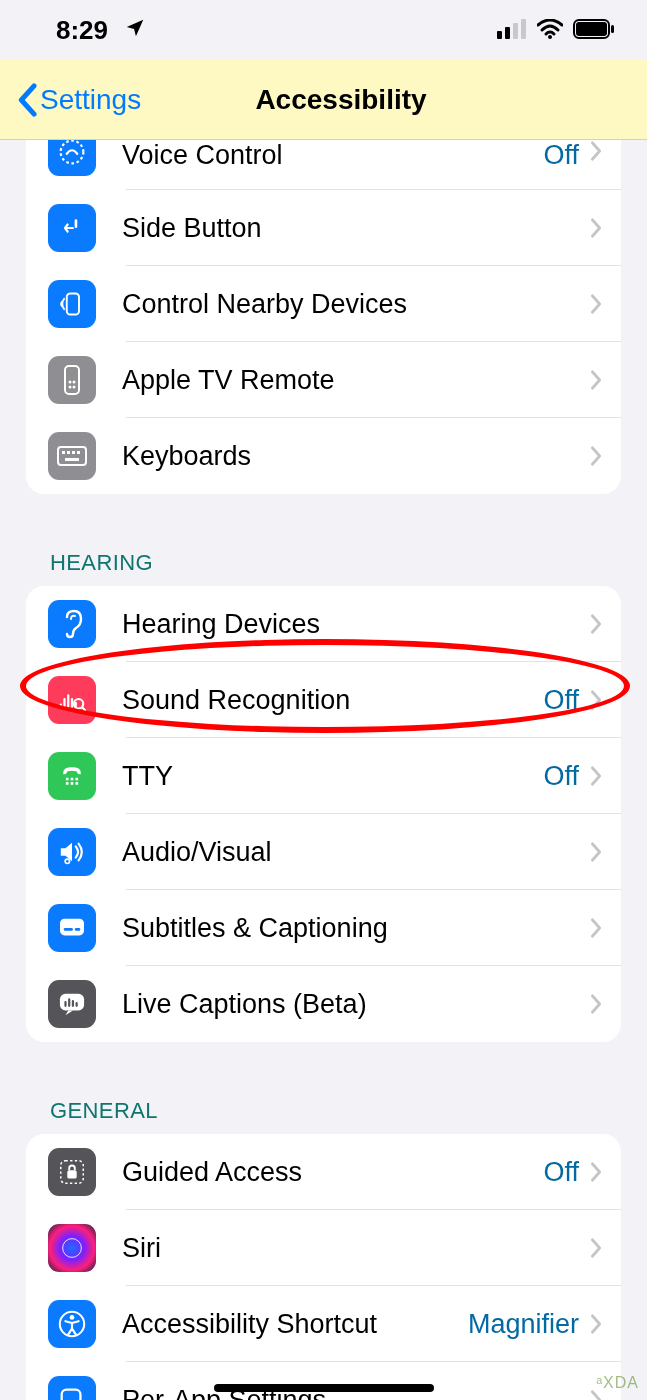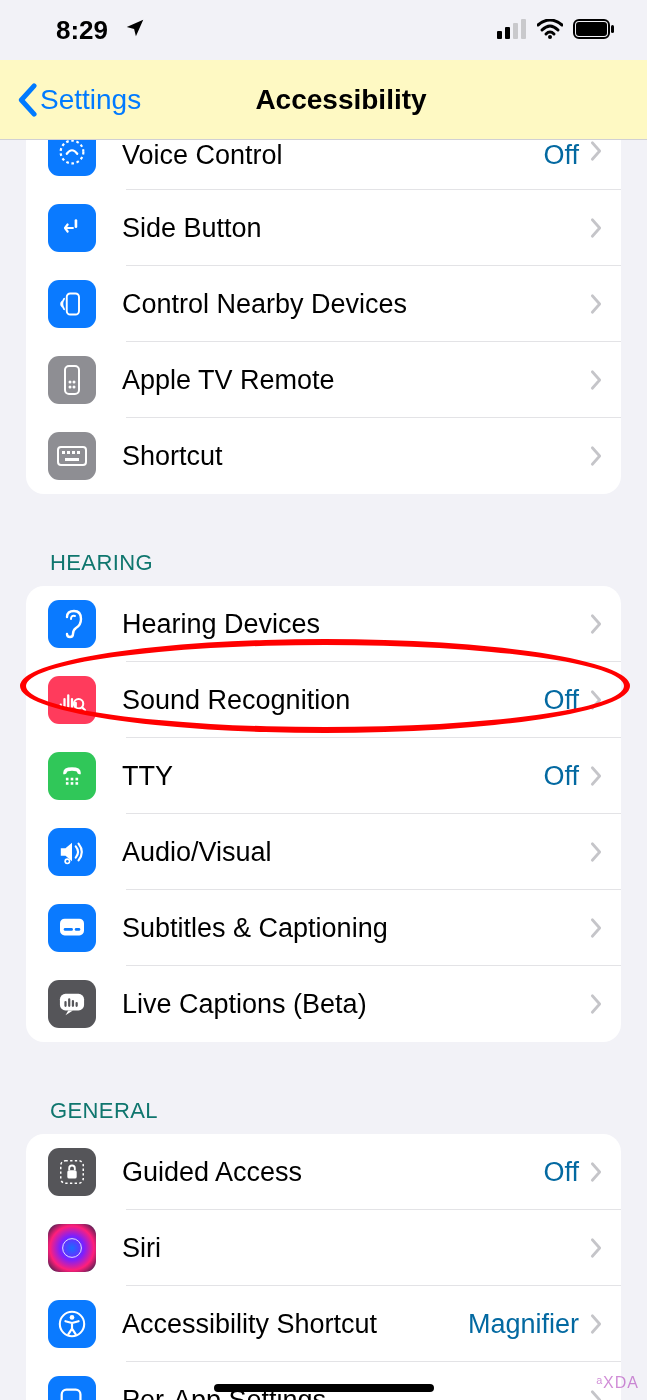--- a/index.html
+++ b/index.html
@@ -99,21 +99,21 @@
     border: 6px solid #ff0000;
     border-radius:50%;
     pointer-events:none;
     z-index: 10;
   }
 
   .home-indicator {
     position:absolute; bottom:8px; left:50%; transform:translateX(-50%);
     width:220px; height:8px; background:#000; border-radius:8px;
   }
-  .watermark { position:absolute; bottom:8px; right:8px; color:#a21caf; font-size:16px; letter-spacing:1px; opacity:.5;}
+  .watermark { position:absolute; bottom:8px; right:8px; color:#4d7c0f; font-size:16px; letter-spacing:1px; opacity:.5;}
 </style>
 </head>
 <body>
 
 <div class="status-bar">
   <div class="status-left">
     <span>8:29</span>
     <span>
       <svg width="22" height="22" viewBox="0 0 24 24">
           <path d="M3 11 L21 3 L13 21 L11 13 Z" fill="#000"></path>
@@ -220,21 +220,21 @@
         <div class="icon-box ic-gray">
           <svg width="32" height="24" viewBox="0 0 32 24">
             <rect x="2" y="3" width="28" height="18" rx="3" fill="none" stroke="#fff" stroke-width="2"></rect>
             <rect x="6" y="7" width="3" height="3" fill="#fff"></rect>
             <rect x="11" y="7" width="3" height="3" fill="#fff"></rect>
             <rect x="16" y="7" width="3" height="3" fill="#fff"></rect>
             <rect x="21" y="7" width="3" height="3" fill="#fff"></rect>
             <rect x="9" y="14" width="14" height="3" fill="#fff"></rect>
           </svg>
         </div>
-        <div class="row-label">Shortcut</div>
+        <div class="row-label">Keyboards</div>
         <svg width="14" height="22" viewBox="0 0 14 24" class="chevron">
           <path d="M3 3 L11 12 L3 21" stroke="#c5c5c9" stroke-width="3" fill="none" stroke-linecap="round" stroke-linejoin="round"></path>
         </svg>
       </div>
     </div>
 
   <div class="group-header">HEARING</div>
   <div class="group" id="grp-hearing">
       <div class="row">
         <div class="icon-box ic-blue">

